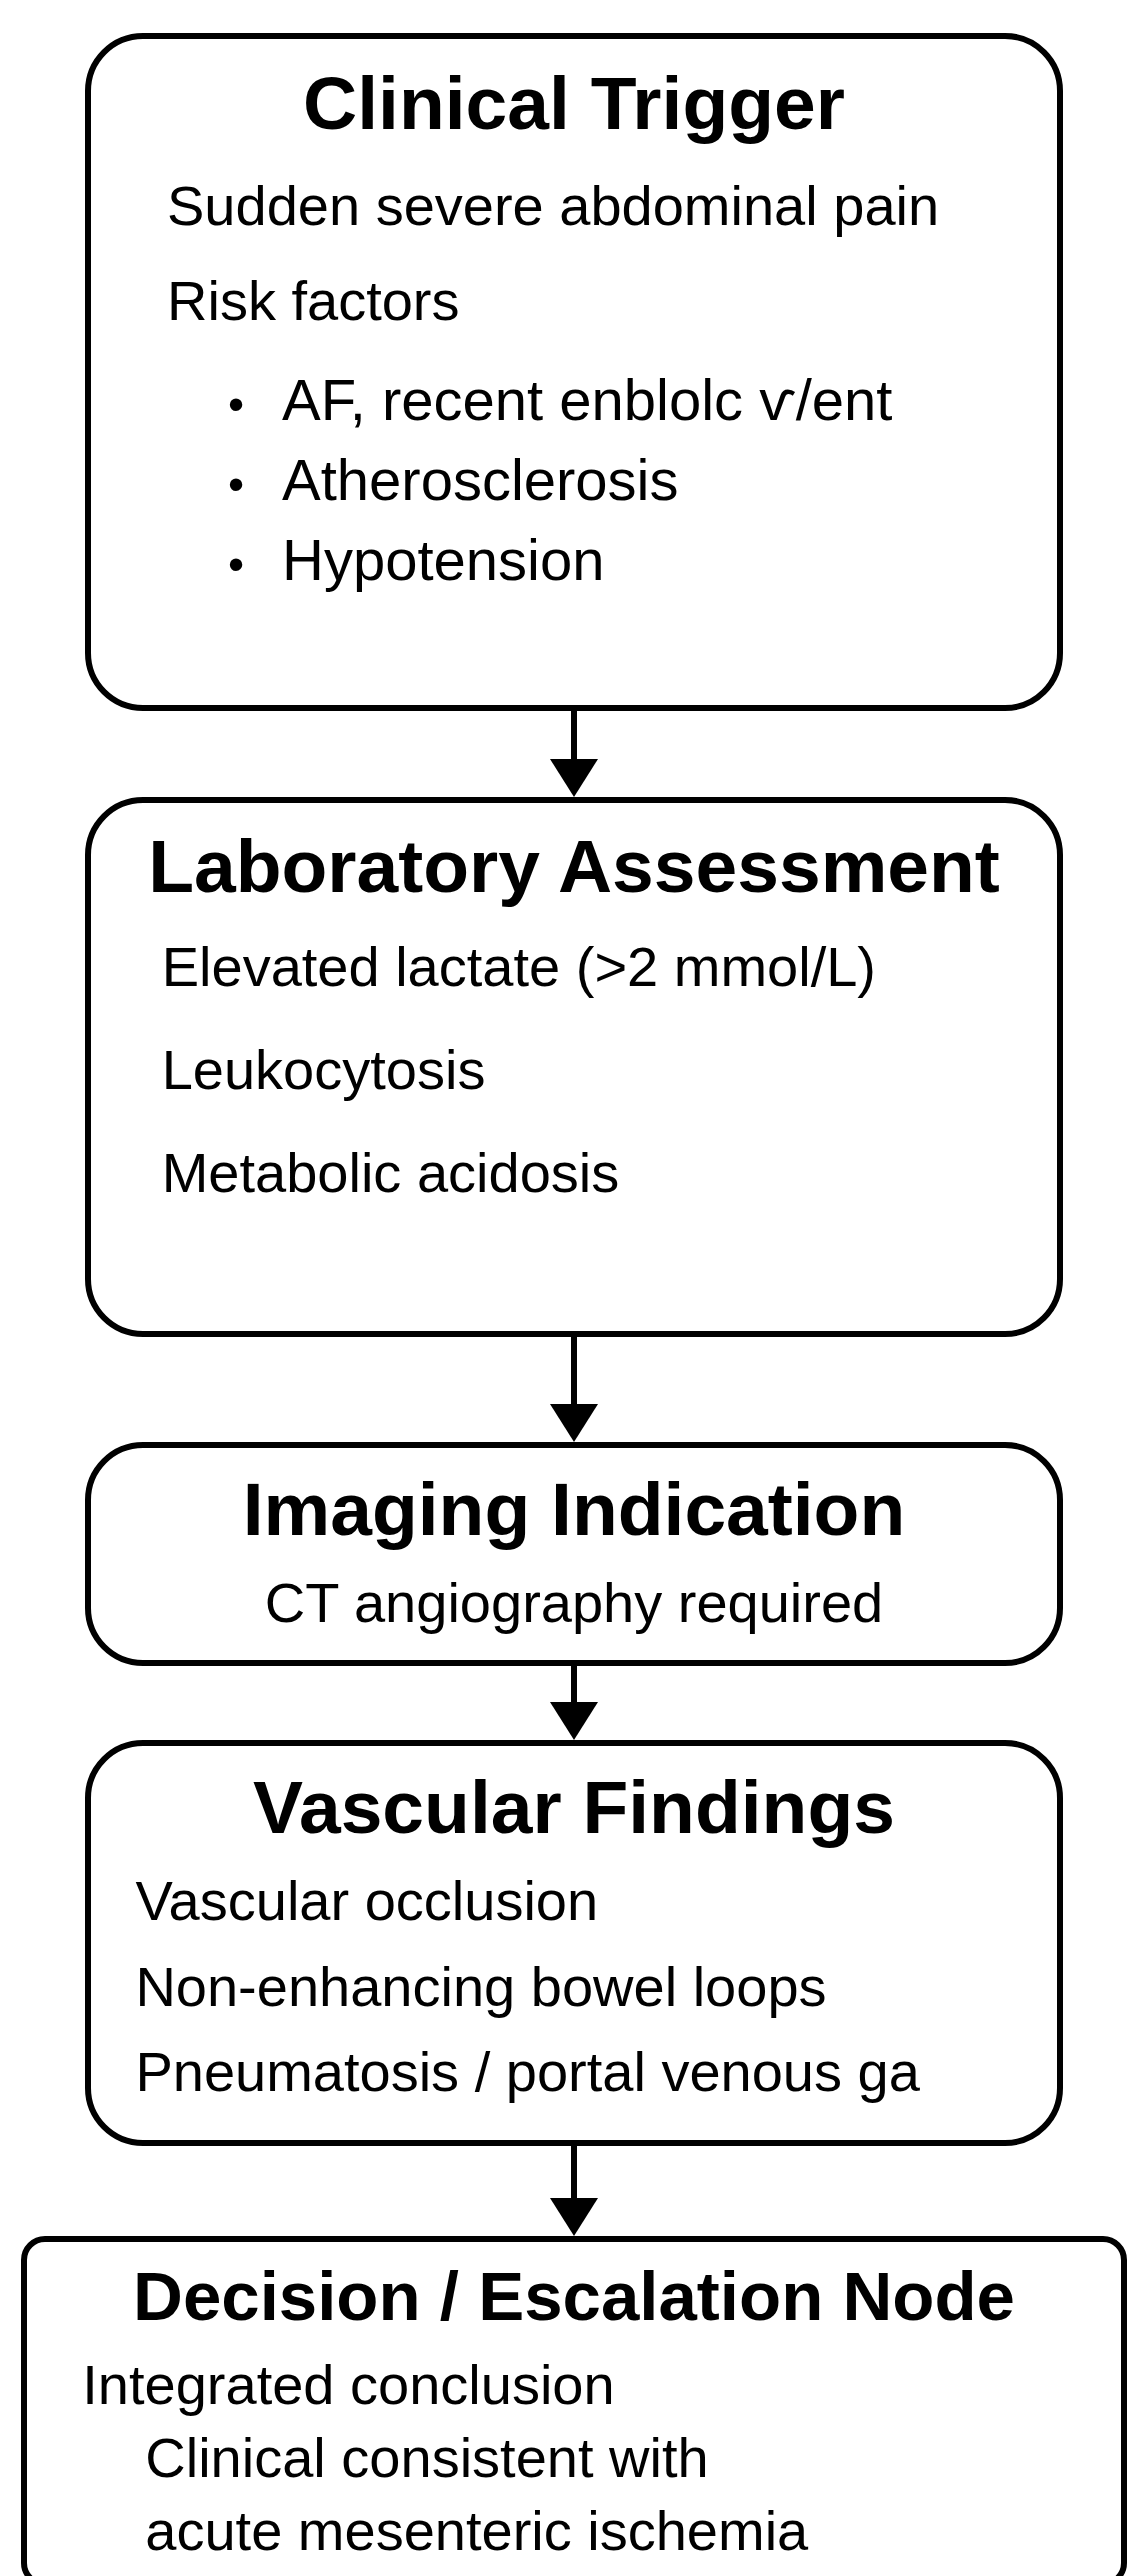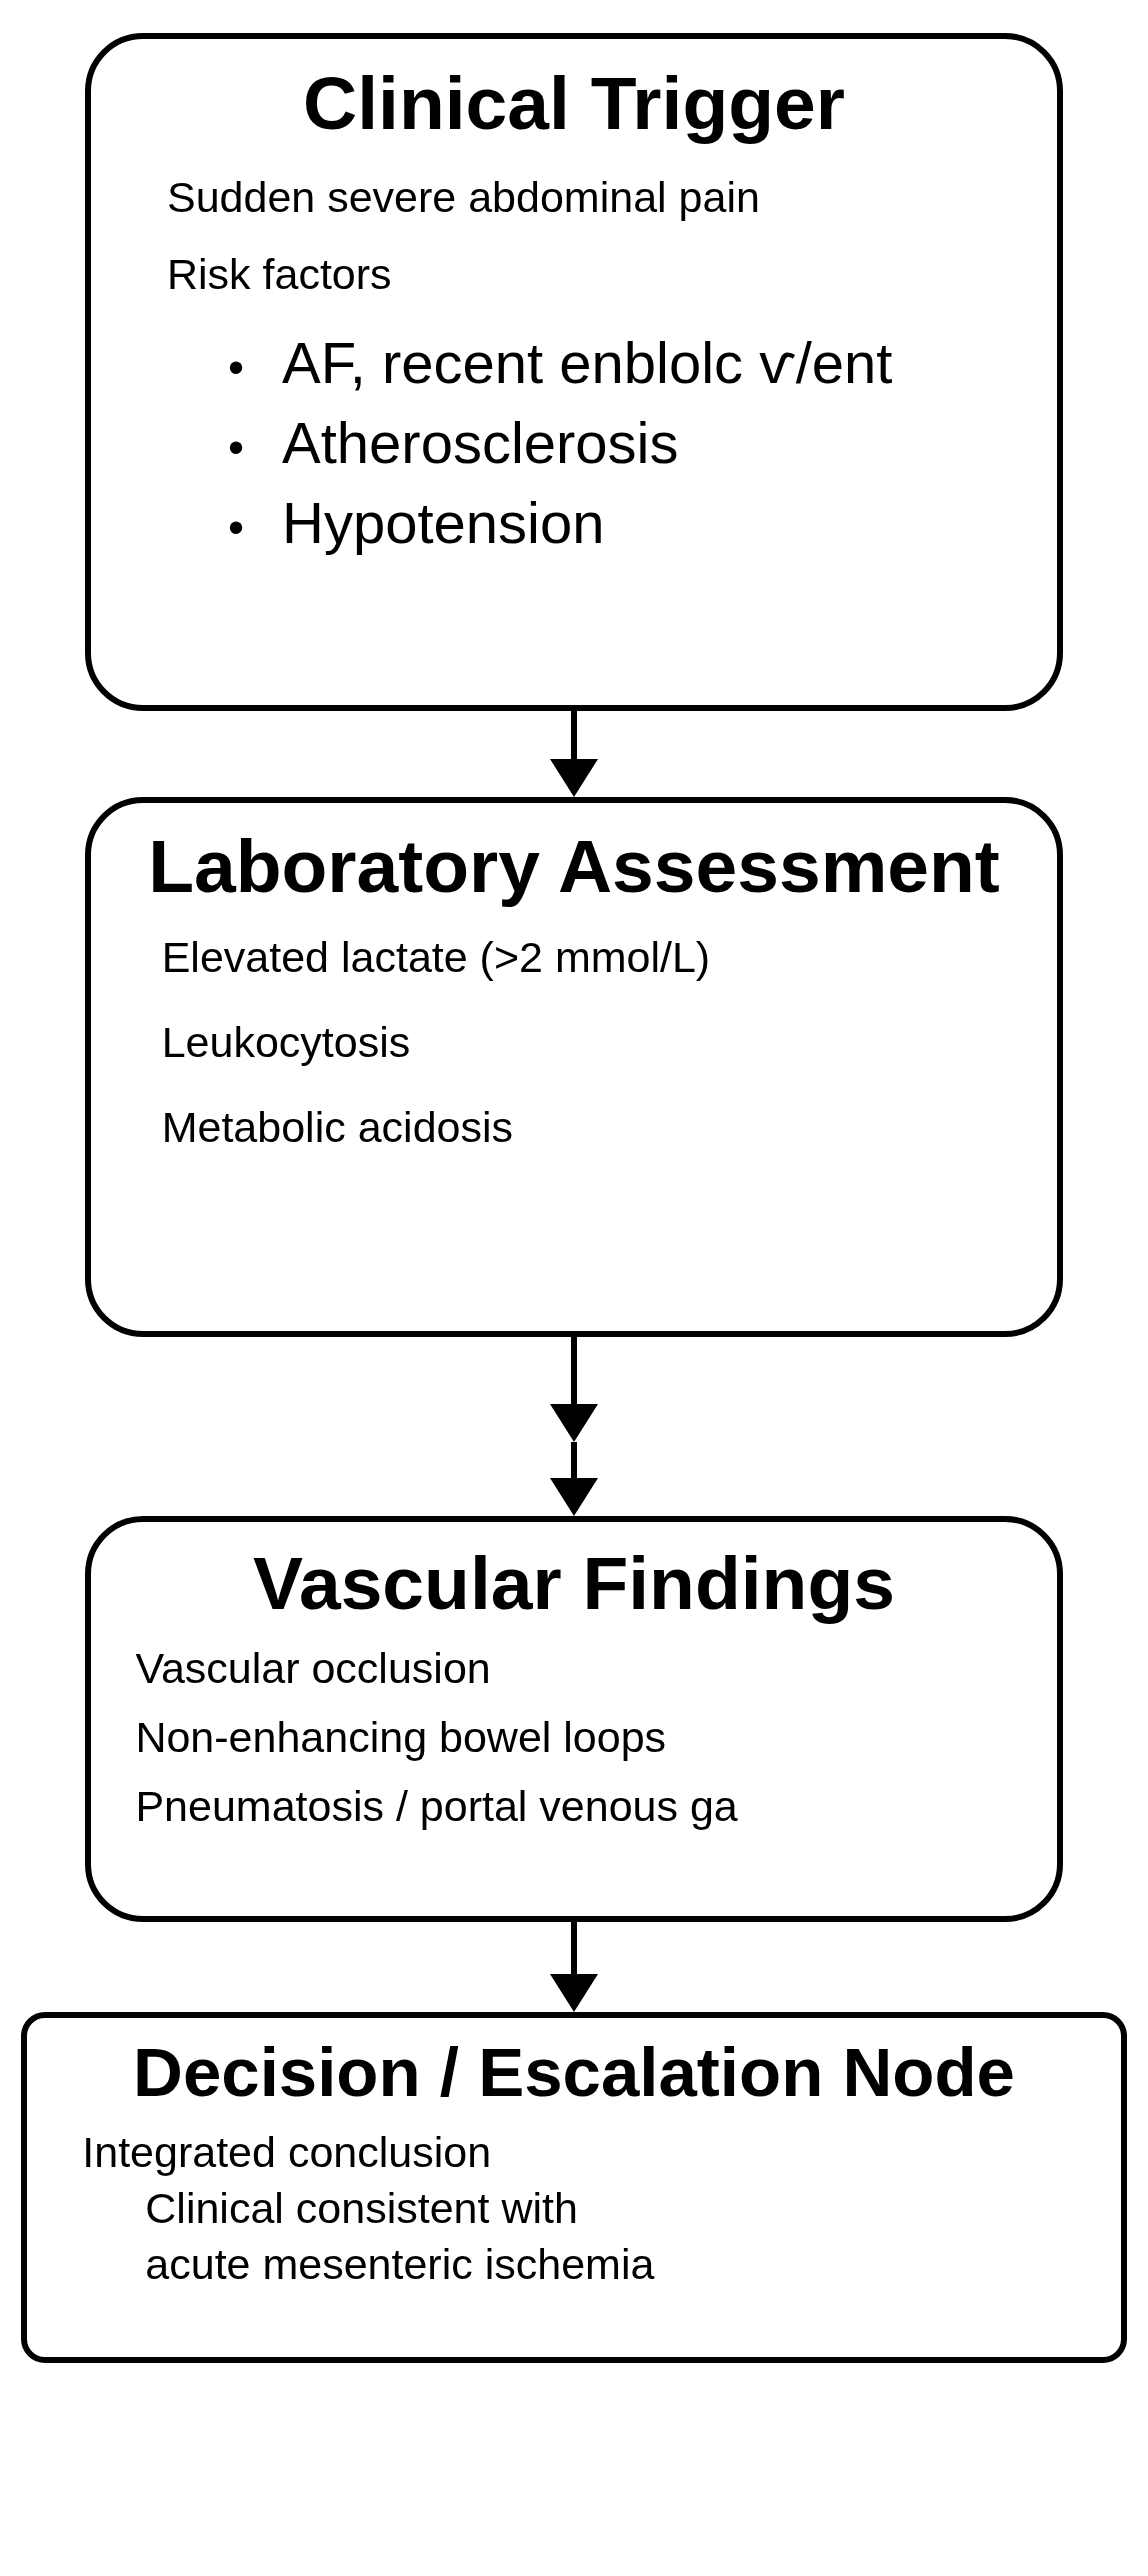--- a/index.html
+++ b/index.html
@@ -29,21 +29,21 @@
     overflow: hidden;
   }
   .node .title {
     font-weight: 700;
     font-size: 75px;
     line-height: 1.18;
     text-align: center;
     white-space: nowrap;
   }
   .node .line {
-    font-size: 43px;
+    font-size: 56px;
     line-height: 1.38;
   }
   
   .n1 { height: 678px; margin-top: 33px; padding: 20px 29px 0 29px; }
   .n1 .title { margin-bottom: 19px; }
   .n1 .line { margin: 0 0 17.3px 47px; line-height: 1.4; }
   .n1 .line.wrap { max-width: 808px; }
   .bullet-list { margin: 19px 0 0 108px; }
   .bullet-item {
     display: flex;
@@ -134,20 +134,24 @@
     <div class="line">Elevated lactate (&gt;2 mmol/L)</div>
     <div class="line">Leukocytosis</div>
     <div class="line">Metabolic acidosis</div>
   </div>
 
   <div class="arrow a2">
     <div class="shaft"></div>
     <div class="head"></div>
   </div>
 
+  <div class="node n3">
+    <div class="title">Imaging Indication</div>
+    <div class="line">CT angiography required</div>
+  </div>
 
   <div class="arrow a3">
     <div class="shaft"></div>
     <div class="head"></div>
   </div>
 
   <div class="node n4">
     <div class="title">Vascular Findings</div>
     <div class="line">Vascular occlusion</div>
     <div class="line">Non-enhancing bowel loops</div>

